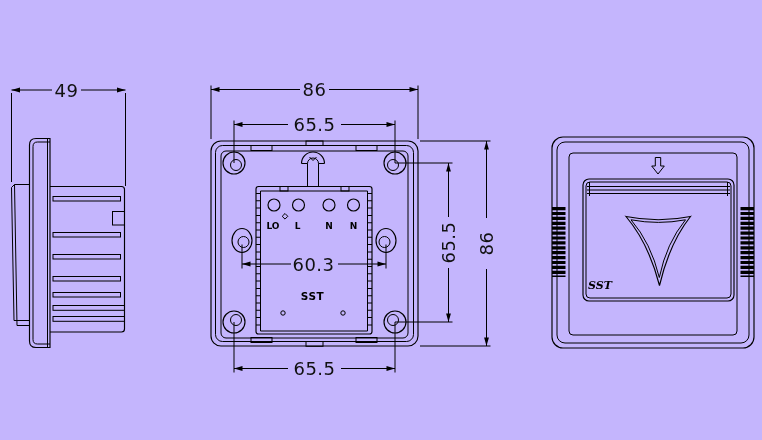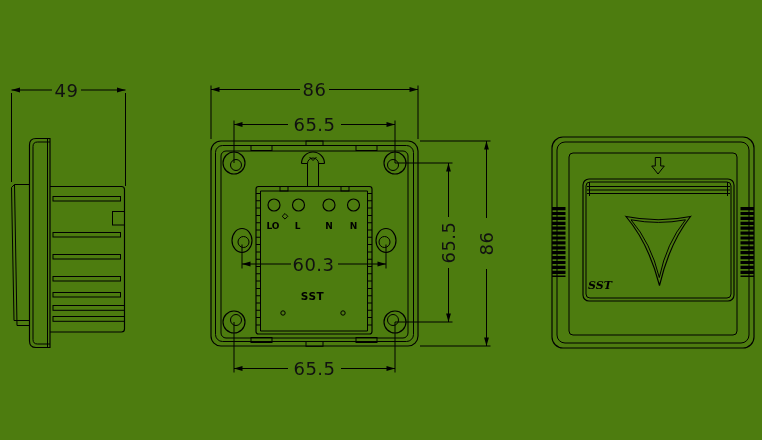--- a/index.html
+++ b/index.html
@@ -1,16 +1,16 @@
 <!DOCTYPE html>
 <html><head>
 <meta charset="utf-8">
 <style>
   html,body{margin:0;padding:0;background:#fff;}
-  .canvas{position:relative;width:762px;height:440px;background:#4d7c0f;overflow:hidden;}
+  .canvas{position:relative;width:762px;height:440px;background:#c4b5fd;overflow:hidden;}
   svg{position:absolute;left:0;top:0;}
   .ln{stroke:#000;fill:none;stroke-width:1.15;}
   .ln2{stroke:#000;fill:none;stroke-width:1;}
   .fillb{fill:#000;stroke:none;}
   .dimtxt{font-family:"DejaVu Sans",sans-serif;font-size:18px;fill:#111;letter-spacing:0.5px;}
   .smlbl{font-family:"DejaVu Sans",sans-serif;font-size:9px;font-weight:bold;fill:#000;}
   .brandtxt{font-family:"DejaVu Sans",sans-serif;font-size:10.5px;font-weight:bold;fill:#000;letter-spacing:0.5px;}
   .brandit{font-family:"DejaVu Serif",serif;font-size:11px;font-weight:bold;font-style:italic;fill:#000;}
 </style>
 </head>

